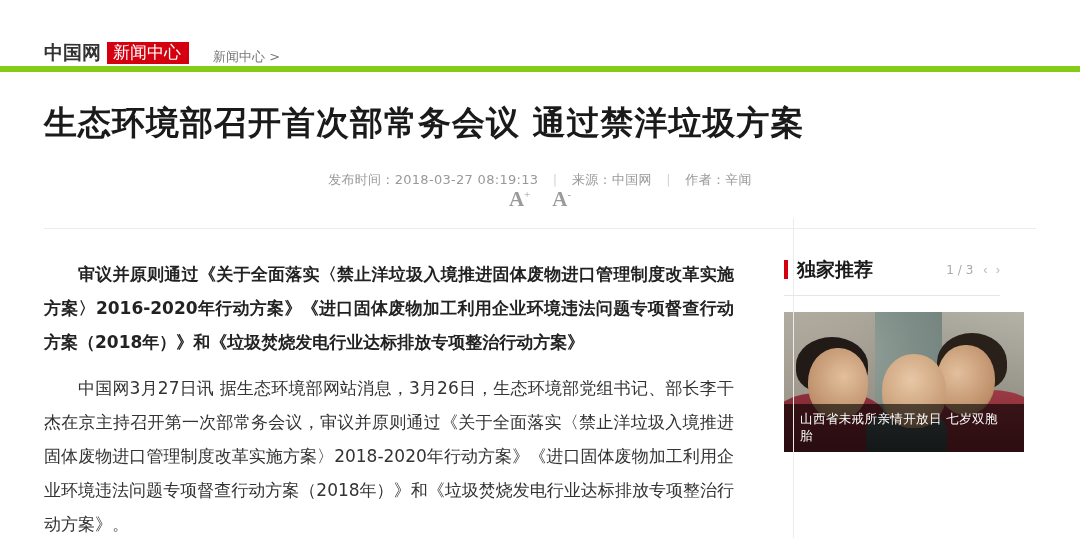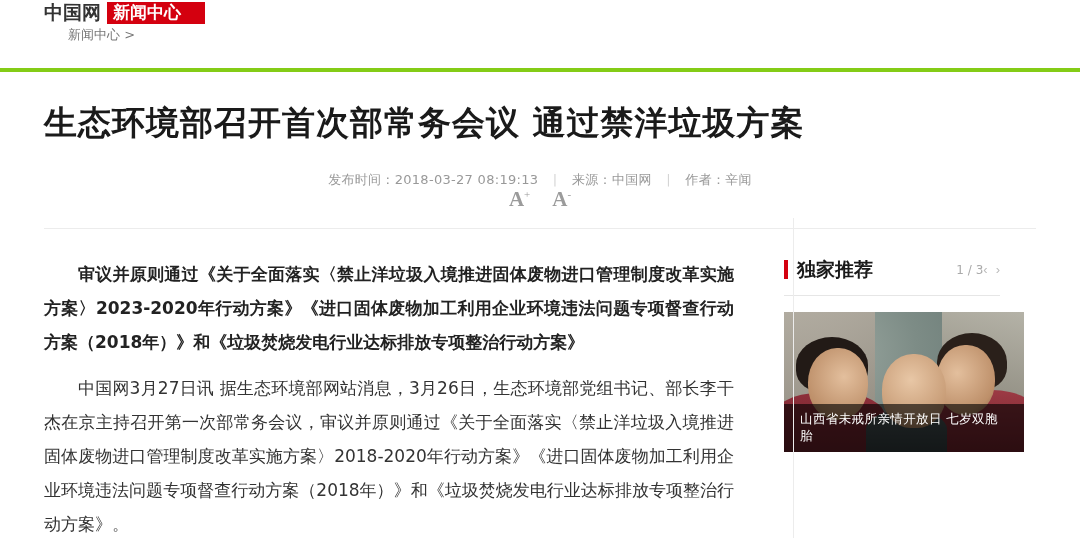--- a/index.html
+++ b/index.html
@@ -12,45 +12,44 @@
     height: 538px;
     overflow: hidden;
     font-family: "Liberation Sans", sans-serif;
     color: #333;
     position: relative;
   }
 
   
   .topbar {
     height: 72px;
-    border-bottom: 4px solid #84cc16;
-    display: flex;
-    align-items: flex-start;
+    border-bottom: 6px solid #84cc16;
+    display: flex;
+    align-items: flex-end;
     padding: 0 44px;
     box-sizing: border-box;
-    flex-direction: column;
   }
   .logo-wrap {
     display: flex;
     align-items: center;
     gap: 6px;
   }
   .logo-cn {
     font-size: 19px;
     font-weight: bold;
     color: #333;
     letter-spacing: 0px;
     font-family: "DejaVu Sans", sans-serif;
   }
   .logo-badge {
     background: #d4000f;
     color: #fff;
     font-size: 17px;
-    font-weight: bold;
-    padding: 2px 24px 3px 6px;
+    font-weight: normal;
+    padding: 2px 8px 3px 6px;
     line-height: 1;
     font-family: "DejaVu Sans", sans-serif;
   }
   .crumb {
     margin-left: 24px;
     font-size: 13px;
     color: #777;
     font-family: "DejaVu Sans", sans-serif;
   }
 
@@ -148,20 +147,21 @@
   .side-title {
     font-size: 19px;
     font-weight: bold;
     color: #1a1a1a;
     font-family: "DejaVu Sans", sans-serif;
     flex: 1;
   }
   .side-count {
     font-size: 12px;
     color: #aaa;
+    margin-right: 10px;
     font-family: "DejaVu Sans", sans-serif;
   }
   .arrows {
     display: flex;
     gap: 8px;
     color: #bbb;
     font-size: 13px;
   }
   .arrows span { cursor: pointer; }
 
@@ -282,21 +282,21 @@
   </div>
   <div class="fontsize">
     <span><b>A</b><sup>+</sup></span>
     <span><b>A</b><sup>-</sup></span>
   </div>
 </div>
 
 <div class="content">
 
   <div class="article">
-    <p class="lead">审议并原则通过《关于全面落实〈禁止洋垃圾入境推进固体废物进口管理制度改革实施方案〉2023-2020年行动方案》《进口固体废物加工利用企业环境违法问题专项督查行动方案（2018年）》和《垃圾焚烧发电行业达标排放专项整治行动方案》</p>
+    <p class="lead">审议并原则通过《关于全面落实〈禁止洋垃圾入境推进固体废物进口管理制度改革实施方案〉2016-2020年行动方案》《进口固体废物加工利用企业环境违法问题专项督查行动方案（2018年）》和《垃圾焚烧发电行业达标排放专项整治行动方案》</p>
     <p class="body">中国网3月27日讯 据生态环境部网站消息，3月26日，生态环境部党组书记、部长李干杰在京主持召开第一次部常务会议，审议并原则通过《关于全面落实〈禁止洋垃圾入境推进固体废物进口管理制度改革实施方案〉2018-2020年行动方案》《进口固体废物加工利用企业环境违法问题专项督查行动方案（2018年）》和《垃圾焚烧发电行业达标排放专项整治行动方案》。</p>
   </div>
 
   <div class="sidebar">
     <div class="side-head">
       <span class="side-bar-mark"></span>
       <span class="side-title">独家推荐</span>
       <span class="side-count">1 / 3</span>
       <span class="arrows">
         <span>‹</span>

